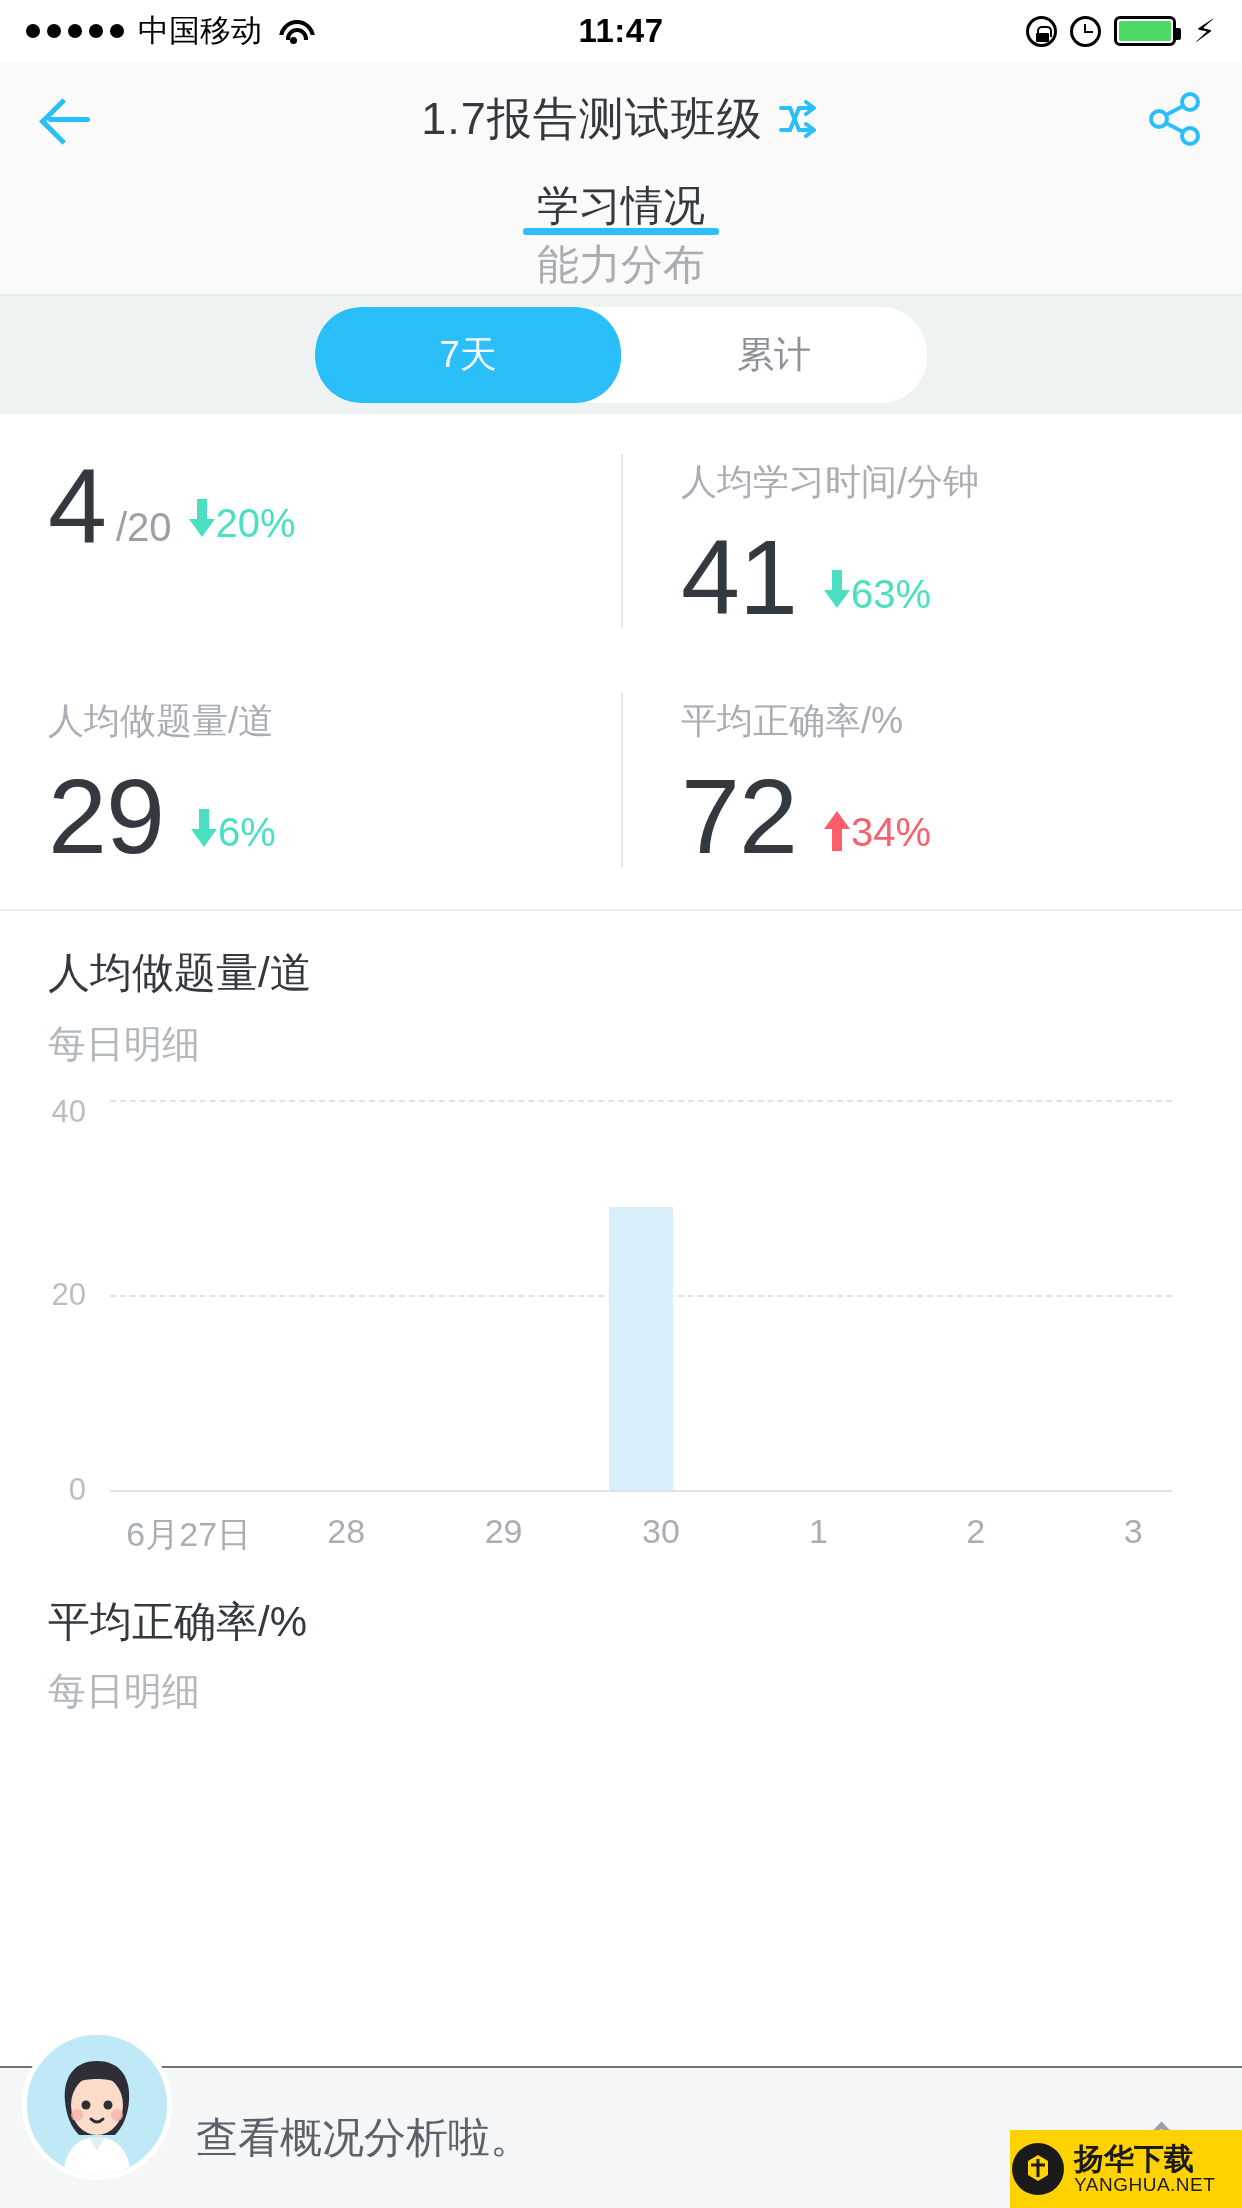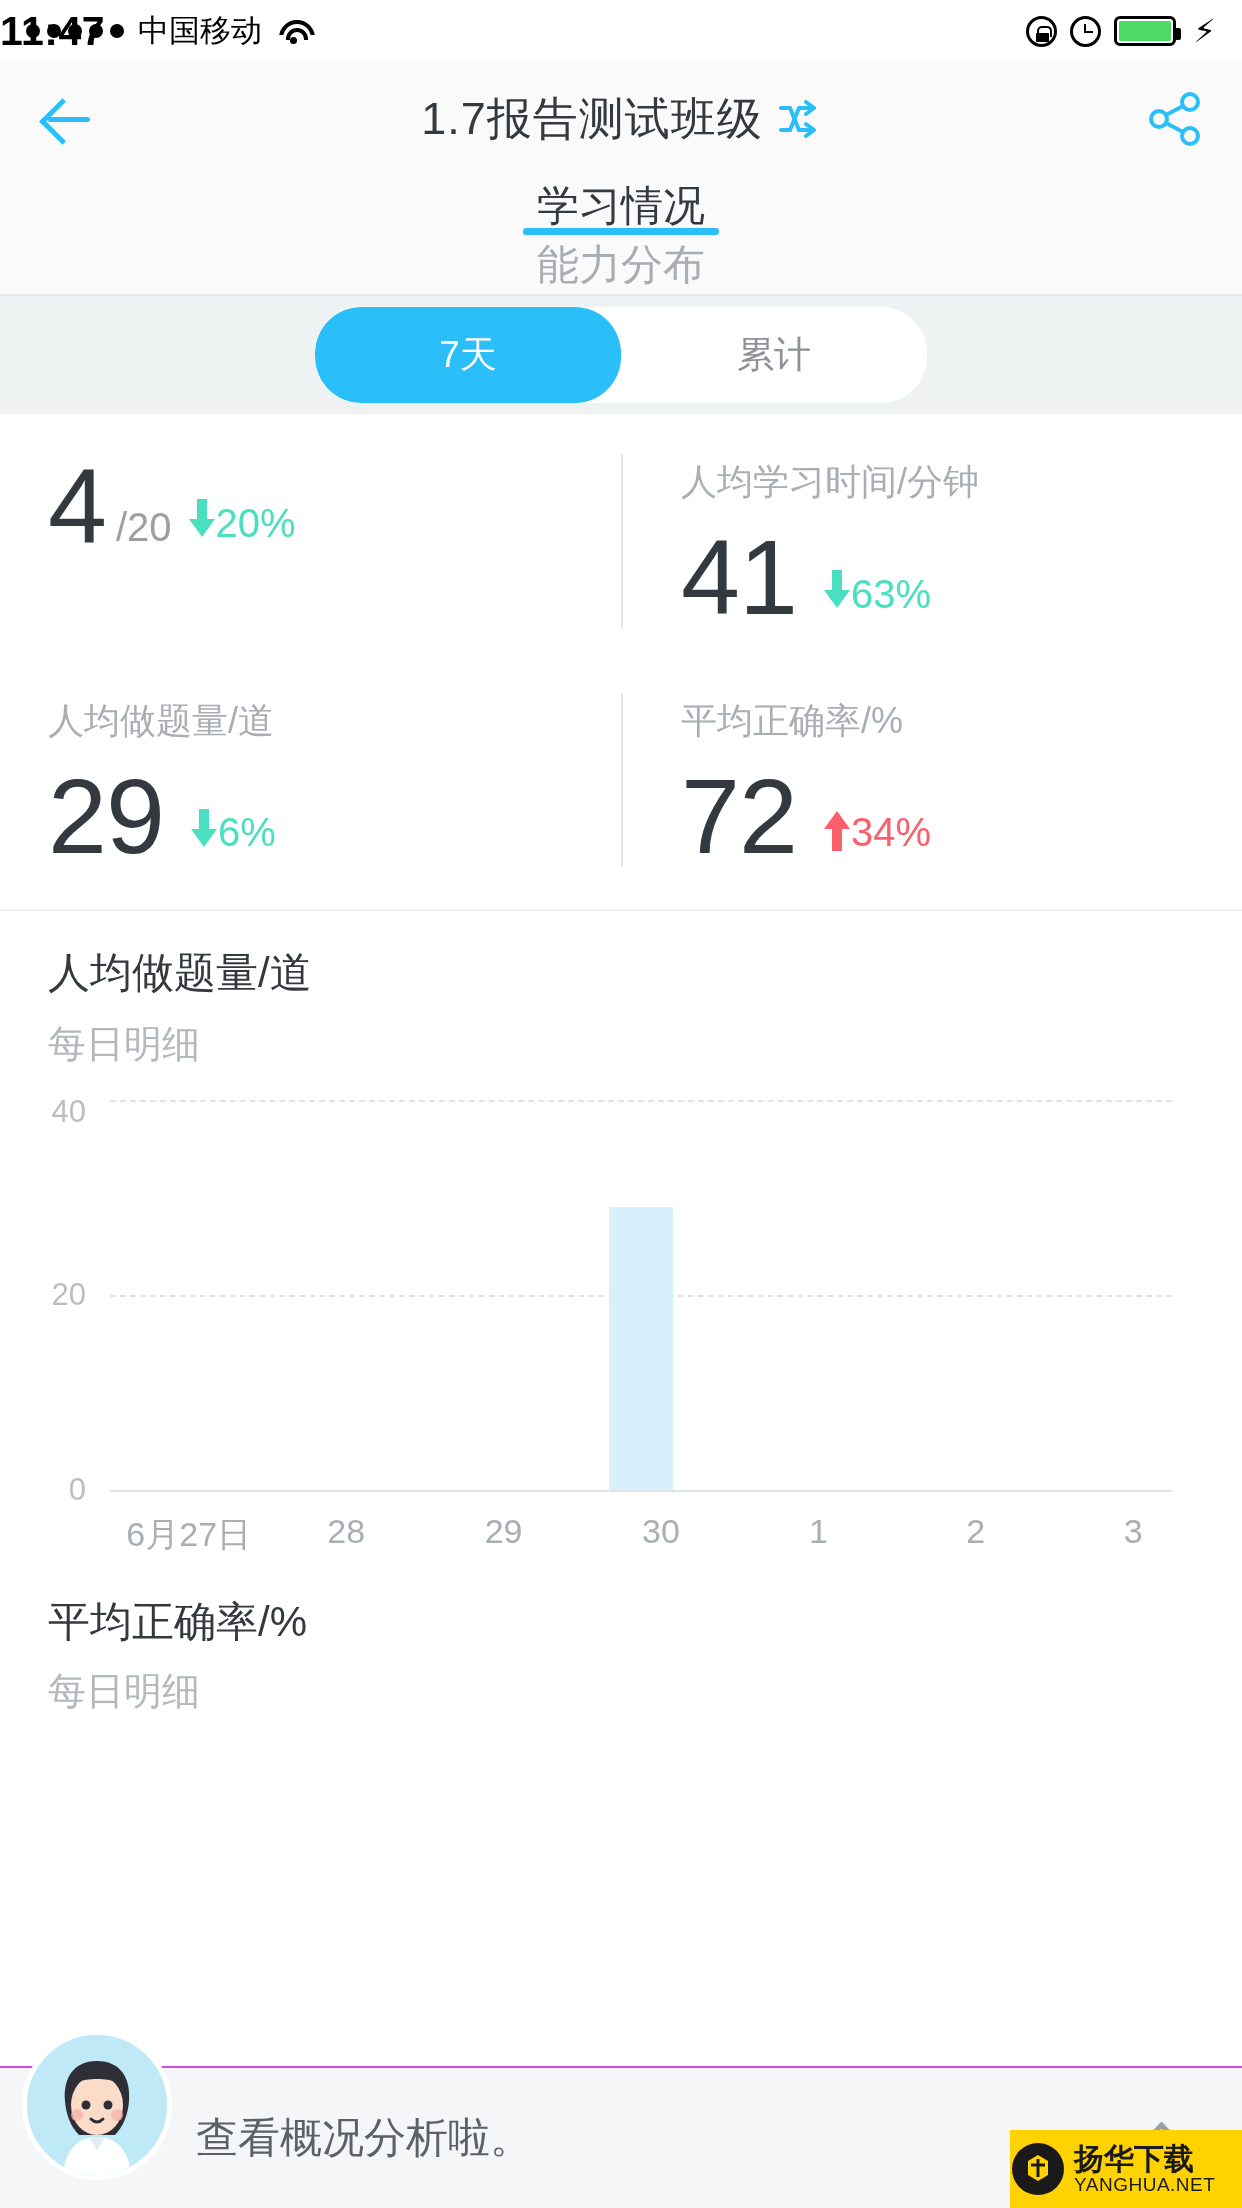--- a/index.html
+++ b/index.html
@@ -29,22 +29,22 @@
     border:4px solid #000; border-radius:50%;
     clip-path: polygon(0 0,100% 0,100% 42%,0 42%);
   }
   .wifi:after{
     content:""; position:absolute; left:10px; top:10px; width:14px;height:14px;
     border:4px solid #000; border-radius:50%;
     clip-path: polygon(0 0,100% 0,100% 55%,0 55%);
   }
   .wifi b{ position:absolute; left:14px; top:19px; width:7px;height:7px;background:#000;border-radius:50%; }
   .sb-time{
-    position:absolute; left:0; right:0; 
-    font-size:41px; font-weight:700; color:#000; letter-spacing:0.5px;
+    position:absolute; left:0; right:0; text-align:center;
+    font-size:33px; font-weight:700; color:#000; letter-spacing:0.5px;
   }
   .sb-right{ margin-left:auto; display:flex; align-items:center; gap:13px; }
   .ic-lockrot{ width:31px;height:31px;border:3px solid #000;border-radius:50%;position:relative; }
   .ic-lockrot:before{
     content:""; position:absolute; left:8px; top:7px; width:11px;height:9px;
     border:2.5px solid #000; border-bottom:none; border-radius:5px 5px 0 0;
   }
   .ic-lockrot:after{
     content:""; position:absolute; left:7px; top:14px; width:13px;height:9px;background:#000;border-radius:1px;
   }
@@ -183,21 +183,21 @@
   .xlabel{ flex:1; text-align:center; font-size:34px; color:#a9aeb4; }
 
   
   .next-sec{ padding:36px 0 0 48px; background:#ffffff; }
   .next-title{ font-size:42px; color:#33393F; }
   .next-sub{ font-size:38px; color:#b3b8bd; margin-top:16px;}
 
   
   .assistant{
     position:absolute; left:0; bottom:0; width:100%; height:142px;
-    background:#f4f6f7; border-top:2px solid #d946ef;
+    background:#f4f6f7; border-top:2px solid #737373;
     display:flex; align-items:center;
   }
   .avatar{
     position:absolute; left:22px; bottom:28px;
     width:150px;height:150px;border-radius:50%;
     background:#BFE9F7; border:5px solid #ffffff; overflow:hidden;
   }
   .assistant-text{
     margin-left:196px; font-size:42px; color:#5a6169;
   }

